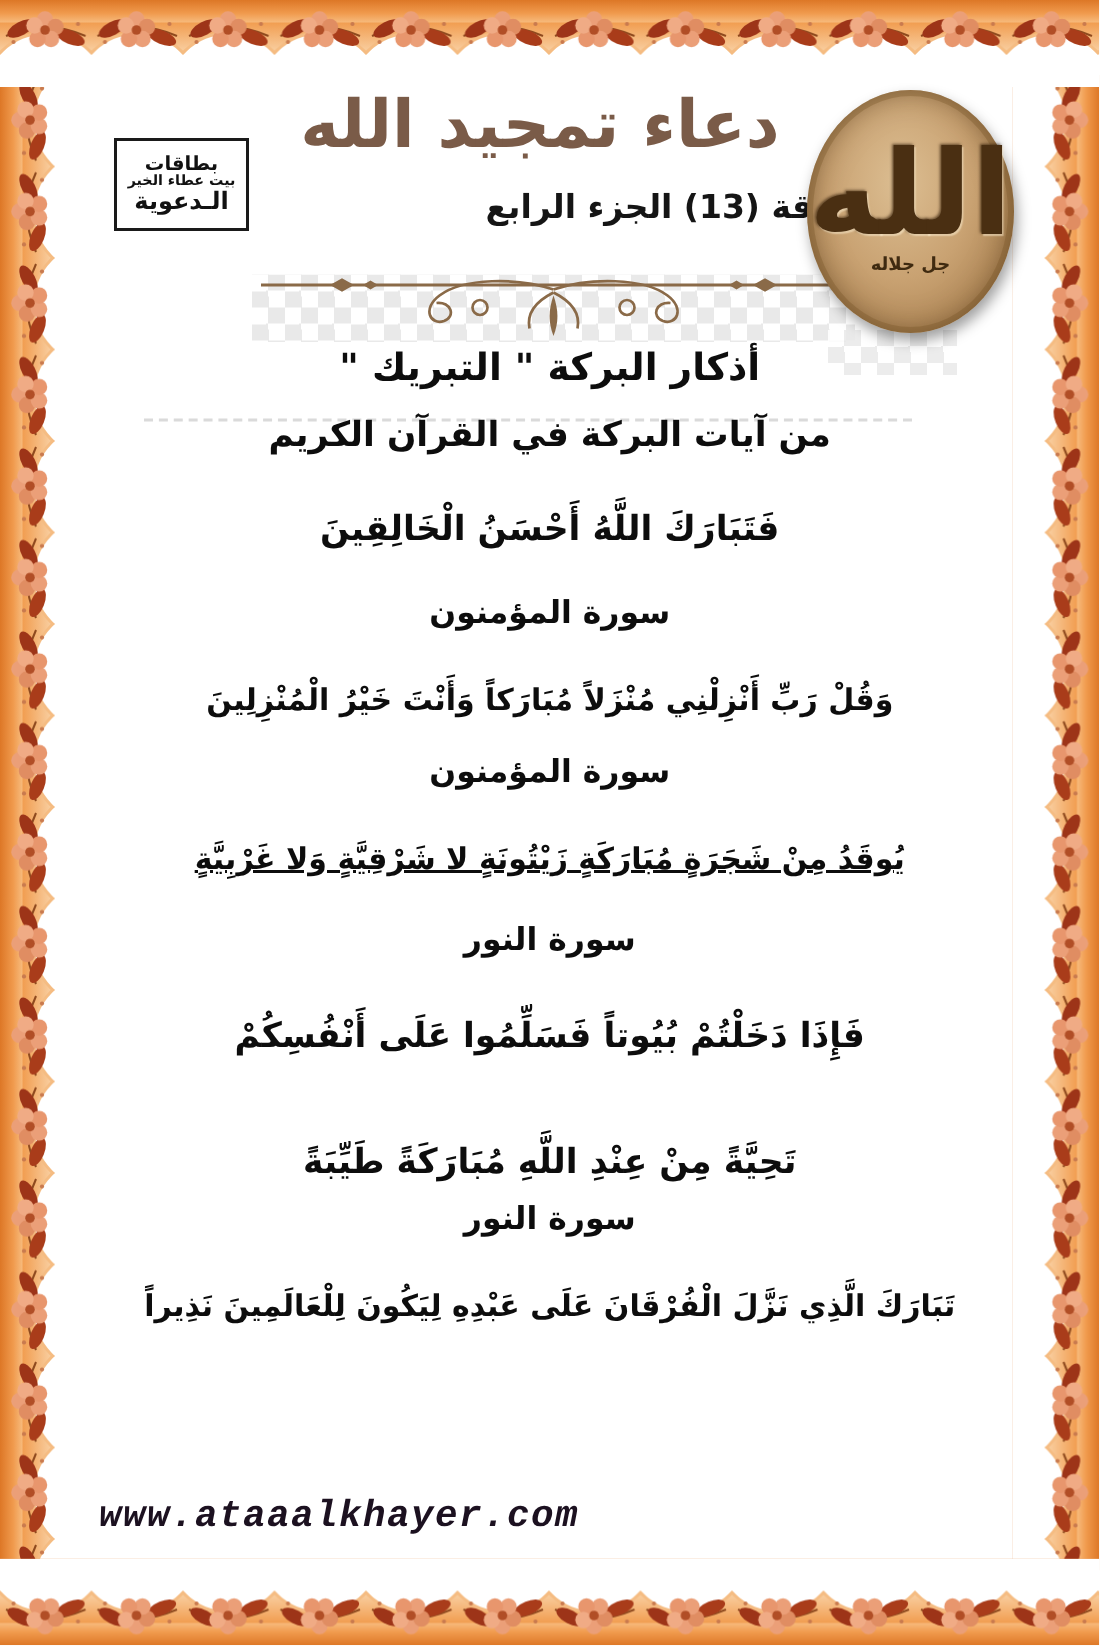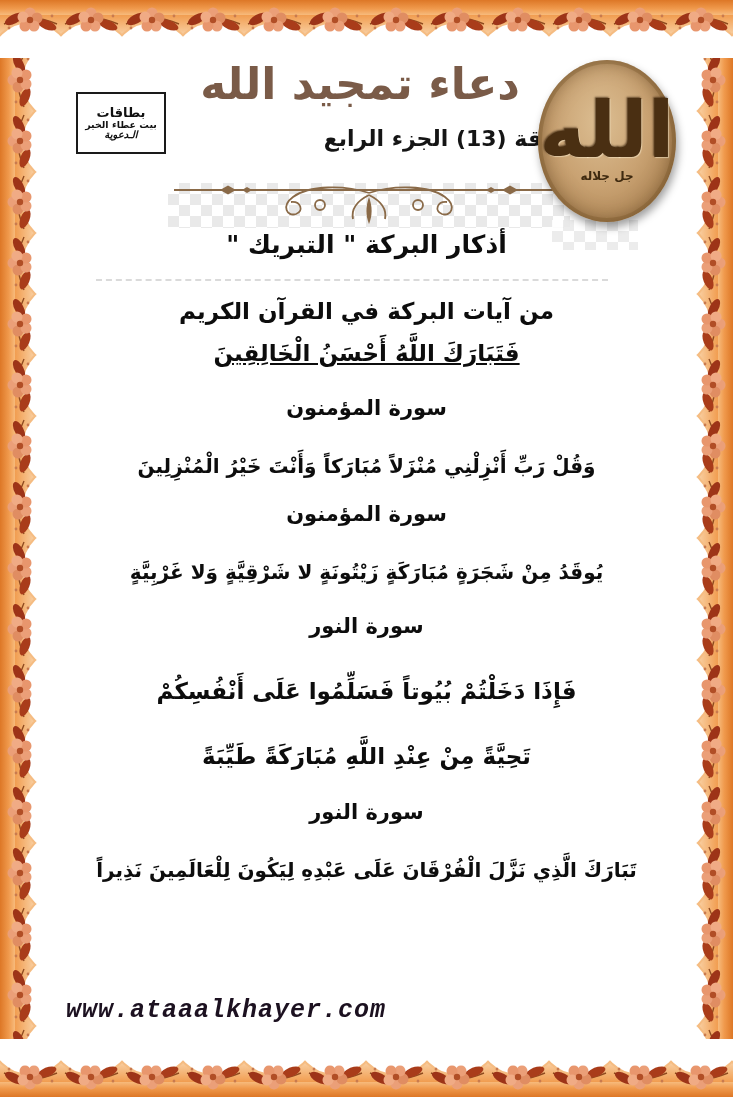--- a/index.html
+++ b/index.html
@@ -10,21 +10,21 @@
   .edge-bottom{bottom:0;left:0;transform:scaleY(-1);}
   .edge-left{top:50px;left:0;}
   .edge-right{top:50px;right:0;transform:scaleX(-1);}
   .content{position:absolute;inset:0;z-index:2;}
 
   .logo-box{position:absolute;left:76px;top:92px;width:86px;height:58px;
     border:2px solid #1a1a1a;background:#fff;display:flex;flex-direction:column;
     align-items:center;justify-content:center;text-align:right;line-height:1.05;color:#111;}
   .logo-box .l1{font-size:13px;font-weight:bold;}
   .logo-box .l2{font-size:9.5px;font-weight:bold;}
-  .logo-box .l3{font-size:10px;font-weight:bold;font-style:italic;}
+  .logo-box .l3{font-size:16px;font-weight:bold;}
 
   .title{position:absolute;top:58px;left:140px;width:440px;text-align:center;
     font-size:44px;font-weight:bold;color:#7a5b48;}
   .subtitle{position:absolute;top:126px;left:140px;width:440px;text-align:right;
     font-size:22px;font-weight:bold;color:#151515;}
 
   .medallion{position:absolute;left:538px;top:60px;width:138px;height:162px;border-radius:50%;
     background:radial-gradient(ellipse at 45% 38%,#dcbe92 0%,#c9a272 45%,#a87f4e 85%,#83602f 100%);
     box-shadow:2px 5px 9px rgba(0,0,0,.38), inset 0 0 0 4px rgba(120,85,40,.35), inset 0 0 20px rgba(60,35,10,.5);
     display:flex;flex-direction:column;align-items:center;justify-content:center;z-index:3;}
@@ -155,27 +155,27 @@
           <circle cx="250" cy="22" r="5"></circle>
         </g>
         <path d="M201,14 C197.5,24 197.5,32 201,41 C204.5,32 204.5,24 201,14" fill="#8a6a48"></path>
       </svg>
     </div>
     <div class="checker-patch checker"></div>
 
     <div class="dash-line"></div>
 
     <div class="tline l-heading" dir="rtl" style="top:230px;">أذكار البركة " التبريك "</div>
-    <div class="tline l-subheading" dir="rtl" style="top:298px;">من آيات البركة في القرآن الكريم</div>
-    <div class="tline l-verse" dir="rtl" style="top:340px;text-decoration:underline;">فَتَبَارَكَ اللَّهُ أَحْسَنُ الْخَالِقِينَ</div>
+    <div class="tline l-subheading" dir="rtl" style="top:277px;">من آيات البركة في القرآن الكريم</div>
+    <div class="tline l-verse" dir="rtl" style="top:340px;">فَتَبَارَكَ اللَّهُ أَحْسَنُ الْخَالِقِينَ</div>
     <div class="tline l-source" dir="rtl" style="top:396px;">سورة المؤمنون</div>
     <div class="tline l-verse long" dir="rtl" style="top:454px;">وَقُلْ رَبِّ أَنْزِلْنِي مُنْزَلاً مُبَارَكاً وَأَنْتَ خَيْرُ الْمُنْزِلِينَ</div>
     <div class="tline l-source" dir="rtl" style="top:502px;">سورة المؤمنون</div>
-    <div class="tline l-verse long" dir="rtl" style="top:560px;">يُوقَدُ مِنْ شَجَرَةٍ مُبَارَكَةٍ زَيْتُونَةٍ لا شَرْقِيَّةٍ وَلا غَرْبِيَّةٍ</div>
+    <div class="tline l-verse long" dir="rtl" style="top:560px;text-decoration:underline;">يُوقَدُ مِنْ شَجَرَةٍ مُبَارَكَةٍ زَيْتُونَةٍ لا شَرْقِيَّةٍ وَلا غَرْبِيَّةٍ</div>
     <div class="tline l-source" dir="rtl" style="top:614px;">سورة النور</div>
     <div class="tline l-verse" dir="rtl" style="top:678px;">فَإِذَا دَخَلْتُمْ بُيُوتاً فَسَلِّمُوا عَلَى أَنْفُسِكُمْ</div>
-    <div class="tline l-verse" dir="rtl" style="top:743px;">تَحِيَّةً مِنْ عِنْدِ اللَّهِ مُبَارَكَةً طَيِّبَةً</div>
+    <div class="tline l-verse" dir="rtl" style="top:762px;">تَحِيَّةً مِنْ عِنْدِ اللَّهِ مُبَارَكَةً طَيِّبَةً</div>
     <div class="tline l-source" dir="rtl" style="top:800px;">سورة النور</div>
     <div class="tline l-verse long" dir="rtl" style="top:858px;">تَبَارَكَ الَّذِي نَزَّلَ الْفُرْقَانَ عَلَى عَبْدِهِ لِيَكُونَ لِلْعَالَمِينَ نَذِيراً</div>
 
     <div class="site-url">www.ataaalkhayer.com</div>
   </div>
 </div>
 
 </body></html>

